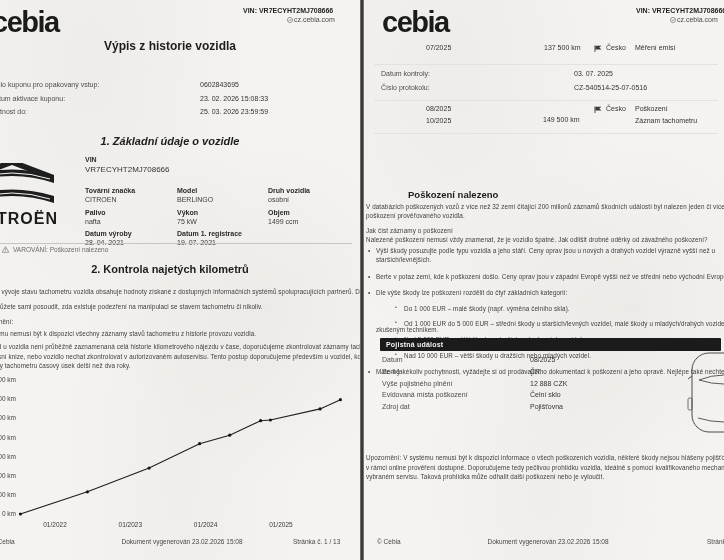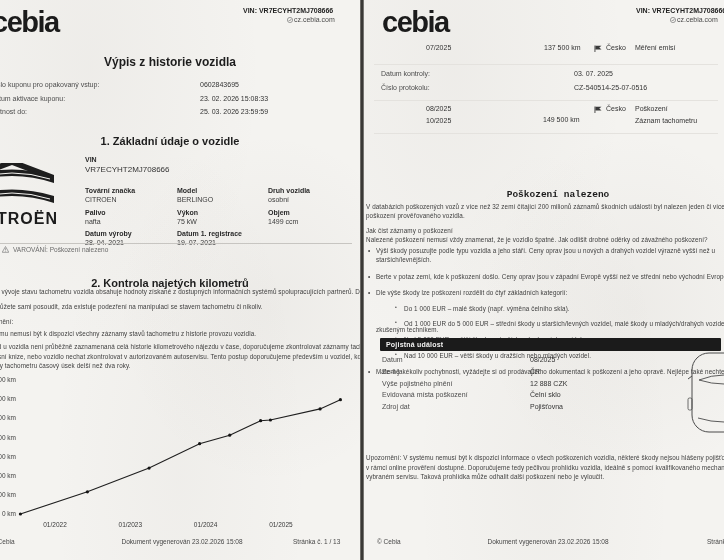--- a/index.html
+++ b/index.html
@@ -15,21 +15,21 @@
   #page-left{left:0;width:360px;}
   #page-right{left:364px;width:360px;}
   #page-divider{position:absolute;top:0;left:360px;width:4px;height:560px;
         background:linear-gradient(90deg,#8a8884 0,#3a3936 35%,#3a3936 70%,#a09e9a 100%);}
   .t{position:absolute;white-space:nowrap;line-height:1.15;}
   .logo{font-size:29px;font-weight:bold;letter-spacing:-1.5px;color:#1b1b1b;}
   .hvin{font-size:7px;font-weight:bold;color:#222;}
   .hsite{font-size:7px;color:#4a4a4a;}
   .h1{font-size:12px;font-weight:bold;color:#1d1d1d;text-align:center;width:300px;}
   .h2{font-size:11px;font-weight:bold;color:#1d1d1d;text-align:center;width:300px;}
-  .sub{font-size:9.5px;font-weight:bold;color:#1d1d1d;text-align:center;width:300px;font-family:Liberation Mono, monospace;}
+  .sub{font-size:9.5px;font-weight:bold;color:#1d1d1d;width:300px;}
   .lbl{font-size:7px;color:#4c4c4c;}
   .val{font-size:7px;color:#333;}
   .flbl{font-size:7px;font-weight:bold;color:#2a2a2a;}
   .fval{font-size:7px;color:#3c3c3c;}
   .p{font-size:6.3px;color:#3d3d3d;letter-spacing:0.1px;}
   .warn{font-size:6.5px;color:#6b6b6b;}
   .foot{font-size:6.5px;color:#474747;}
   .brandtext{font-size:16px;font-weight:bold;letter-spacing:1px;color:#1c1c1c;}
   .hr{position:absolute;height:1px;background:#c7c5c1;}
   .hr-faint{position:absolute;height:1px;background:#e4e2de;}
@@ -52,30 +52,30 @@
     <div class="t hvin" style="left:243px;top:7px;">VIN: VR7ECYHT2MJ708666</div>
     <div class="t hsite" style="left:287px;top:16px;">
       <span style="display:inline-block;vertical-align:-1px;margin-right:1px;">
         <svg width="6" height="6" viewBox="0 0 6 6">
             <circle cx="3" cy="3" r="2.6" fill="none" stroke="#777" stroke-width="0.7"></circle>
             <path d="M1.7 3l1 1 1.6-2" fill="none" stroke="#777" stroke-width="0.7"></path>
           </svg>
       </span><span>cz.cebia.com</span>
     </div>
 
-    <div class="t h1" style="left:20px;top:56px;">Výpis z historie vozidla</div>
+    <div class="t h1" style="left:20px;top:40px;">Výpis z historie vozidla</div>
 
     <div class="t lbl" style="left:-10px;top:81px;">Číslo kuponu pro opakovaný vstup:</div>
     <div class="t val" style="left:200px;top:81px;">0602843695</div>
     <div class="t lbl" style="left:-10px;top:95px;">Datum aktivace kuponu:</div>
     <div class="t val" style="left:200px;top:95px;">23. 02. 2026 15:08:33</div>
     <div class="t lbl" style="left:-10px;top:108px;">Platnost do:</div>
     <div class="t val" style="left:200px;top:108px;">25. 03. 2026 23:59:59</div>
 
-    <div class="t h2" style="left:20px;top:135px;">1. Základní údaje o vozidle</div>
+    <div class="t h2" style="left:20px;top:135px;font-style:italic;">1. Základní údaje o vozidle</div>
 
     <div class="t" style="left:-34px;top:163px;">
       <svg width="92" height="46" viewBox="0 0 92 46">
         <path d="M4 18 L46 2 L88 18 L88 12 L46 -4 L4 12 Z" fill="#1e1e1e"></path>
         <path d="M4 20 Q46 6 88 20 L88 13 Q46 0 4 13 Z" fill="#1e1e1e"></path>
         <path d="M4 40 Q46 26 88 40 L88 33 Q46 20 4 33 Z" fill="#1e1e1e"></path>
         <path d="M8 36 Q46 24 84 36" fill="none" stroke="#f4f3f0" stroke-width="1"></path>
         <path d="M8 16 Q46 4 84 16" fill="none" stroke="#f4f3f0" stroke-width="1"></path>
       </svg>
     </div>
@@ -107,21 +107,21 @@
 
     <div class="t" style="left:2px;top:246px;">
       <svg width="7" height="7" viewBox="0 0 7 7">
           <path d="M3.5 0.5 L6.8 6.3 H0.2 Z" fill="none" stroke="#8a8a8a" stroke-width="0.8"></path>
           <rect x="3.2" y="2.2" width="0.7" height="2.2" fill="#8a8a8a"></rect>
           <rect x="3.2" y="4.9" width="0.7" height="0.7" fill="#8a8a8a"></rect>
         </svg>
     </div>
     <div class="t warn" style="left:13px;top:246px;">VAROVÁNÍ: Poškození nalezeno</div>
 
-    <div class="t h2" style="left:20px;top:263px;margin-top:14px;">2. Kontrola najetých kilometrů</div>
+    <div class="t h2" style="left:20px;top:263px;">2. Kontrola najetých kilometrů</div>
 
     <div class="t p" style="left:-13px;top:288px;">Graf vývoje stavu tachometru vozidla obsahuje hodnoty získané z dostupných informačních systémů spolupracujících partnerů. Dle vývoje</div>
     <div class="t p" style="left:-22px;top:303px;">grafu můžete sami posoudit, zda existuje podezření na manipulaci se stavem tachometru či nikoliv.</div>
     <div class="t p" style="left:-22px;top:318px;">Upozornění:</div>
     <div class="t p" style="left:-22px;top:330px;">V systému nemusí být k dispozici všechny záznamy stavů tachometru z historie provozu vozidla.</div>
     <div class="t p" style="left:-17px;top:343px;">Pokud u vozidla není průběžně zaznamenaná celá historie kilometrového nájezdu v čase, doporučujeme zkontrolovat záznamy tachometru také</div>
     <div class="t p" style="left:-21px;top:352.5px;">v servisní knize, nebo vozidlo nechat zkontrolovat v autorizovaném autoservisu. Tento postup doporučujeme především u vozidel, kde je mezi</div>
     <div class="t p" style="left:-23px;top:362px;">záznamy tachometru časový úsek delší než dva roky.</div>
 
     <svg id="chart-svg" style="position:absolute;left:0;top:0;" width="360" height="560" viewBox="0 0 360 560">

